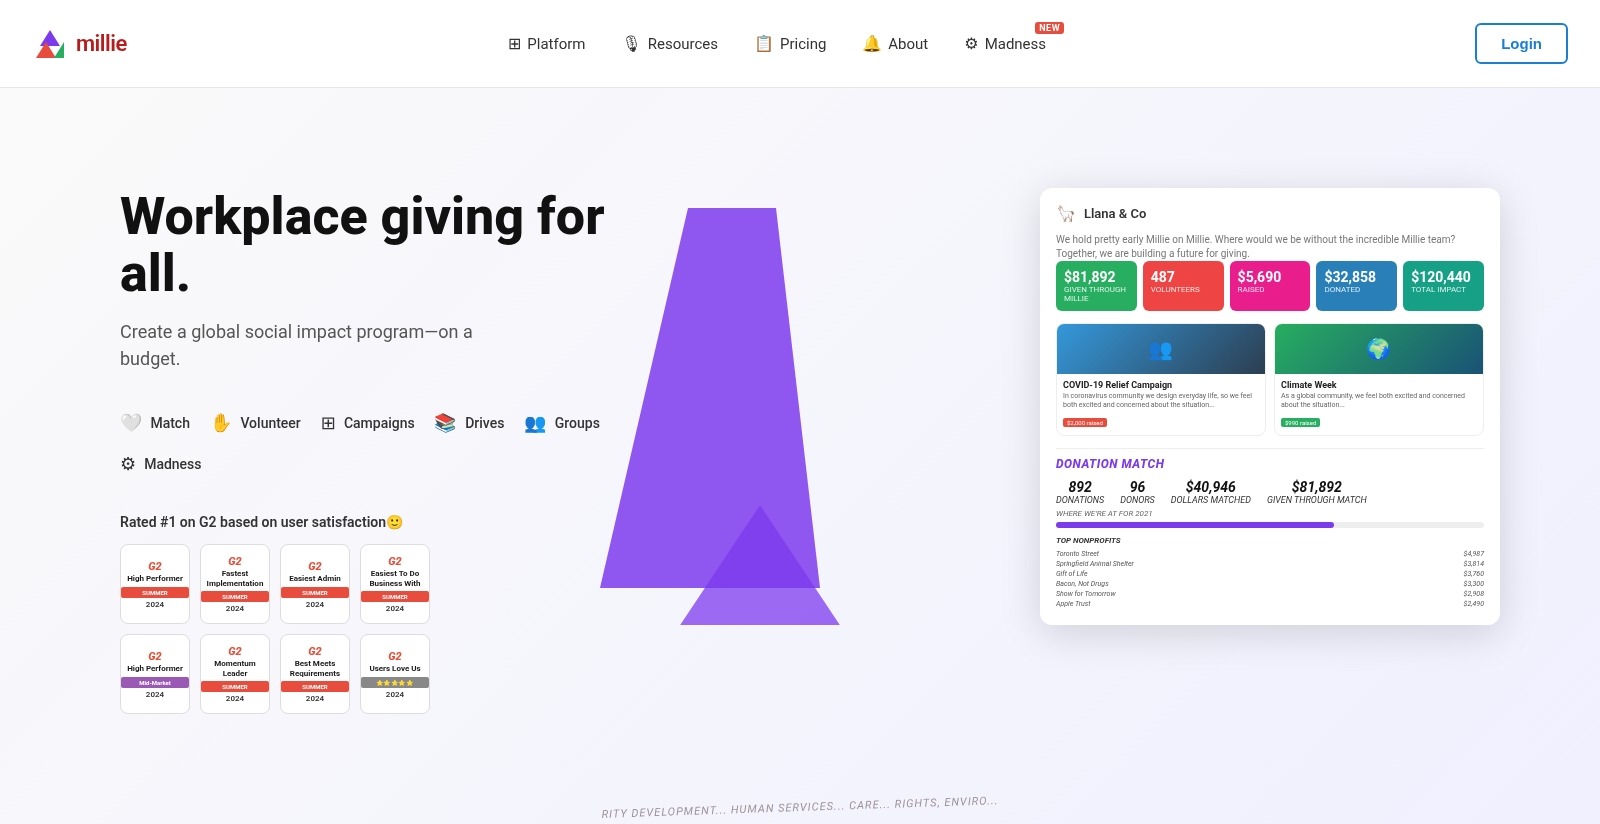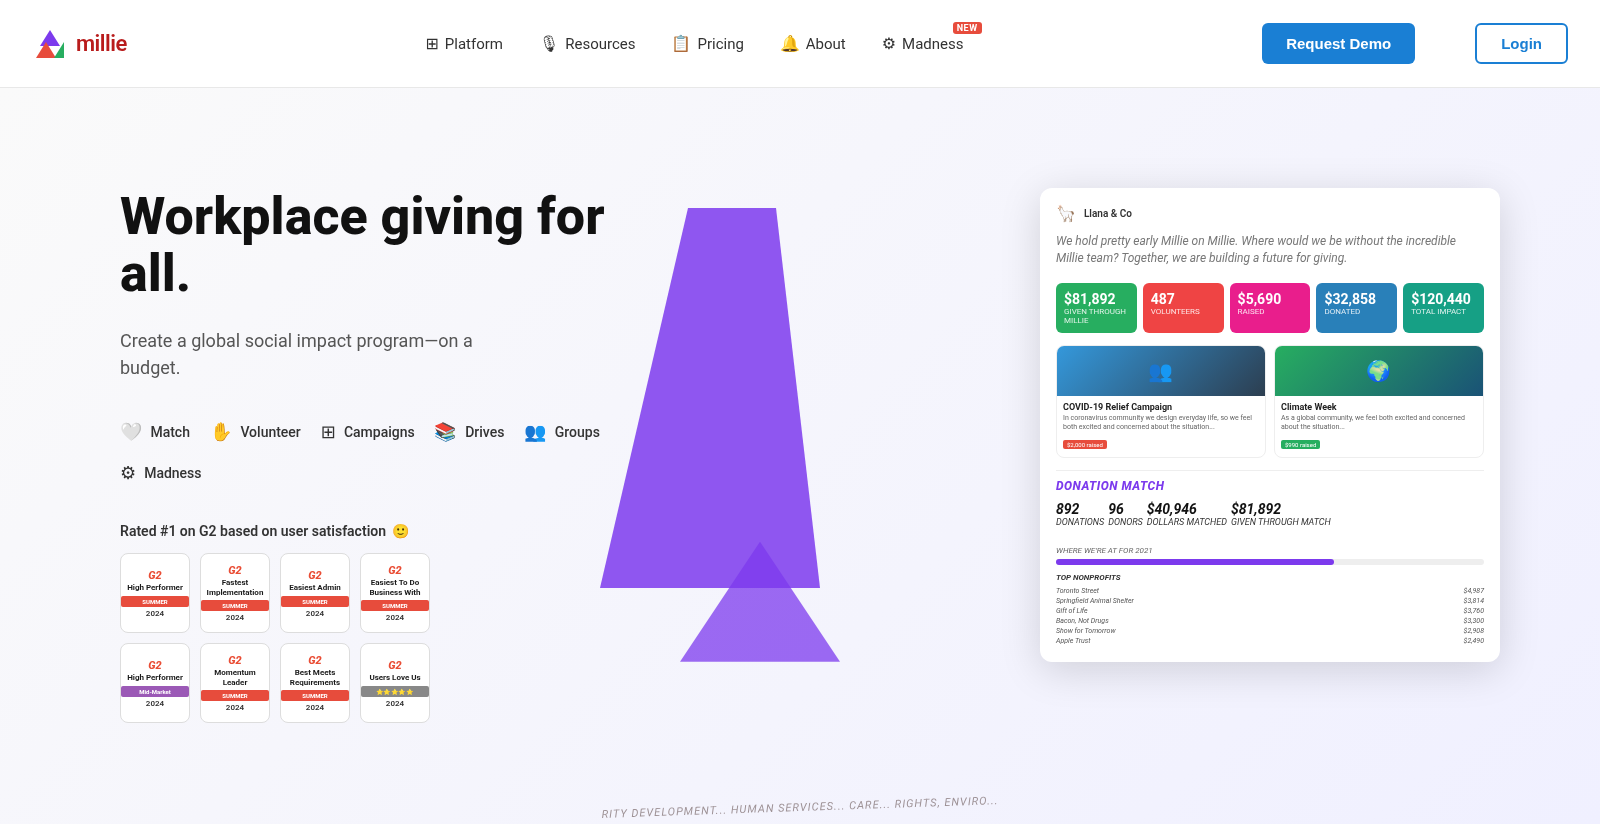--- a/index.html
+++ b/index.html
@@ -41,32 +41,32 @@
     
     .hero {
       display: flex; align-items: flex-start;
       padding: 60px 80px 40px 120px;
       min-height: 736px;
       background: linear-gradient(135deg, #fafafa 0%, #f0f0ff 100%);
       position: relative; overflow: hidden;
     }
     .hero-left { flex: 0 0 520px; padding-top: 40px; }
     .hero-tagline { font-size: 28px; color: #444; font-weight: 400; margin-bottom: 12px; }
-    .hero-title { font-size: 52px; font-weight: 800; color: #111; line-height: 1.1; margin-bottom: 25px; }
+    .hero-title { font-size: 52px; font-weight: 800; color: #111; line-height: 1.1; margin-bottom: 16px; }
     .hero-sub { font-size: 18px; color: #555; line-height: 1.5; margin-bottom: 40px; max-width: 380px; }
 
     .feature-pills { display: flex; flex-wrap: wrap; gap: 20px; margin-bottom: 40px; }
     .feature-pill {
       display: flex; align-items: center; gap: 8px;
       font-size: 14px; color: #333; font-weight: 500; cursor: pointer;
     }
     .feature-pill-icon { font-size: 18px; }
 
     .rating-section { margin-bottom: 20px; }
-    .rating-label { font-size: 14px; color: #333; font-weight: 600; margin-bottom: 14px; display: flex; align-items: center; gap: 6px; }
+    .rating-label { font-size: 14px; color: #333; font-weight: 600; margin-bottom: 14px; display: flex; align-items: center; }
     .badges-row { display: flex; gap: 10px; flex-wrap: wrap; margin-bottom: 10px; }
     .badge {
       width: 70px; height: 80px;
       border: 1px solid #ddd; border-radius: 8px;
       display: flex; flex-direction: column; align-items: center; justify-content: center;
       text-align: center; background: #fff;
     }
     .badge-g2 { font-size: 11px; font-weight: 800; color: #e94d35; font-style: italic; }
     .badge-title { font-size: 8px; font-weight: 700; color: #1a1a1a; line-height: 1.2; margin: 1px 0; }
     .badge-ribbon {
@@ -95,22 +95,22 @@
       opacity: 0.75;
     }
     .dashboard-card {
       position: relative; z-index: 5;
       background: #fff; border-radius: 12px;
       box-shadow: 0 8px 40px rgba(0,0,0,0.15);
       width: 460px; padding: 16px;
       margin-right: 20px; margin-top: 20px;
     }
     .dash-header { display: flex; align-items: center; gap: 8px; margin-bottom: 10px; }
-    .dash-company { font-size: 10px; font-weight: 600; color: #333; }
-    .dash-subtitle { font-size: 12px; color: #777; line-height: 1.4; margin-bottom: 16px; font-style: italic; }
+    .dash-company { font-size: 13px; font-weight: 600; color: #333; }
+    .dash-subtitle { font-size: 10px; color: #777; line-height: 1.4; margin-bottom: 0; }
 
     .stats-row { display: flex; gap: 6px; margin-bottom: 12px; }
     .stat-box {
       flex: 1; padding: 8px; border-radius: 6px;
       color: #fff; font-size: 14px; font-weight: 700;
     }
     .stat-box .stat-label { font-size: 8px; font-weight: 400; opacity: 0.85; }
     .stat-green { background: #27ae60; }
     .stat-orange { background: #ef4444; }
     .stat-pink { background: #e91e8c; }
@@ -128,21 +128,21 @@
     }
     .campaign-img-blue { background: linear-gradient(135deg, #3498db, #2c3e50); }
     .campaign-img-world { background: linear-gradient(135deg, #27ae60, #1a5276); }
     .campaign-info { padding: 6px; }
     .campaign-title { font-size: 9px; font-weight: 700; color: #222; margin-bottom: 2px; }
     .campaign-text { font-size: 7px; color: #666; line-height: 1.3; }
     .campaign-badge { display: inline-block; font-size: 6px; padding: 1px 4px; border-radius: 2px; color: #fff; margin-top: 2px; }
 
     .donation-section { padding-top: 8px; border-top: 1px solid #eee; font-style: italic; }
     .donation-title { font-size: 12px; font-weight: 800; color: #7c3aed; letter-spacing: 0.5px; margin-bottom: 8px; }
-    .donation-stats { display: flex; gap: 4px; margin-bottom: 19px; }
+    .donation-stats { display: flex; gap: 16px; margin-bottom: 4px; text-align: center; }
     .d-stat { font-size: 9px; color: #333; }
     .d-stat-num { font-size: 14px; font-weight: 700; color: #111; display: block; }
     .donation-bar { height: 6px; background: #eee; border-radius: 3px; margin-bottom: 8px; }
     .donation-bar-fill { height: 100%; background: #7c3aed; border-radius: 3px; width: 65%; }
 
     .nonprofits { font-size: 8px; }
     .nonprofits-title { font-weight: 700; color: #333; margin-bottom: 4px; }
     .nonprofit-row { display: flex; justify-content: space-between; padding: 1px 0; font-size: 7px; color: #555; }
 
     .bottom-text-overlay {
@@ -183,21 +183,20 @@
       <span>About</span>
     </a>
     <a class="nav-link nav-link-new">
       <span class="nav-link-icon">⚙</span>
       <span>Madness</span>
       <span class="new-badge">NEW</span>
     </a>
   </div>
 
   <div class="nav-actions">
-    <button class="btn-demo">Request Demo</button>
     <button class="btn-login">Login</button>
   </div>
 </nav>
 
 <section class="hero">
   <div class="hero-left">
     <h1 class="hero-title">Workplace giving for all.</h1>
     <p class="hero-sub">Create a global social impact program—on a budget.</p>
 
     <div class="feature-pills">

